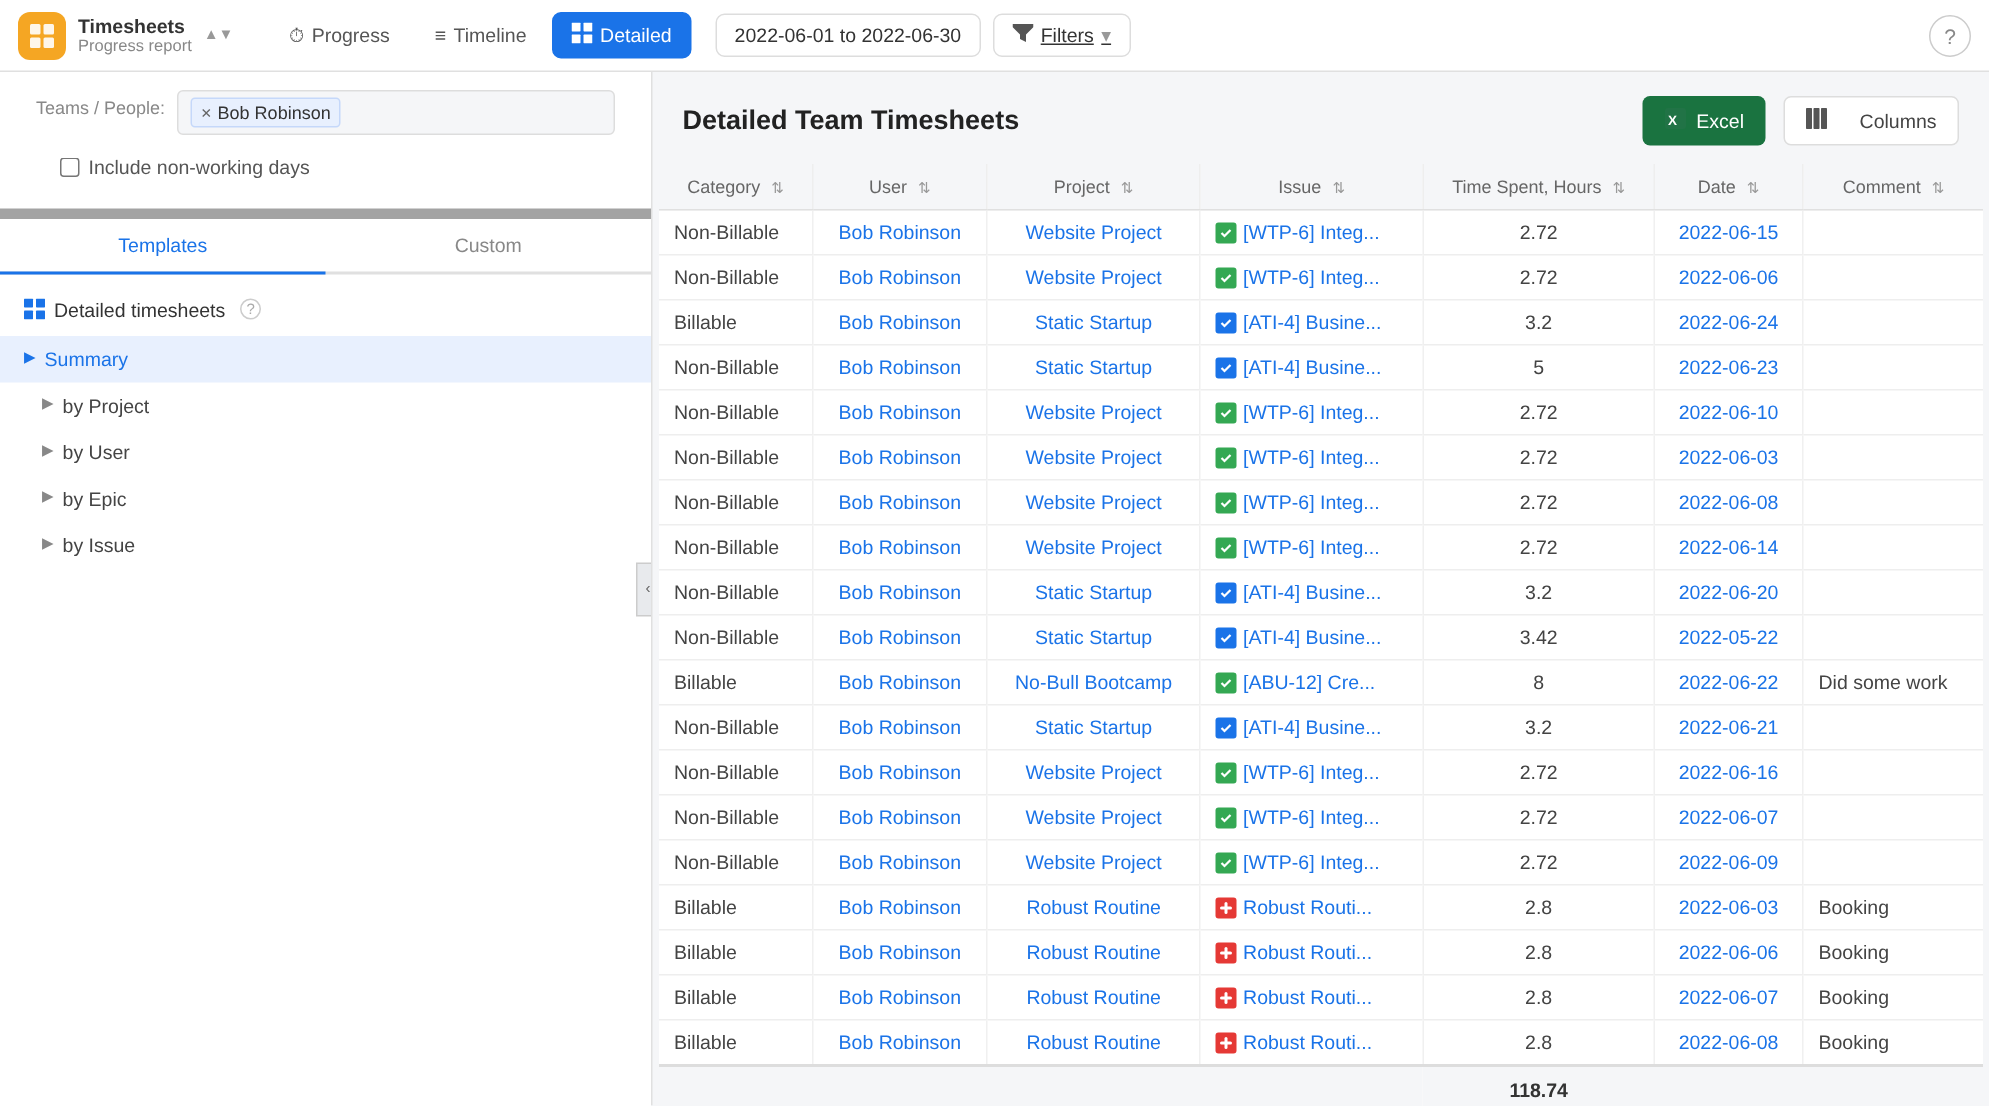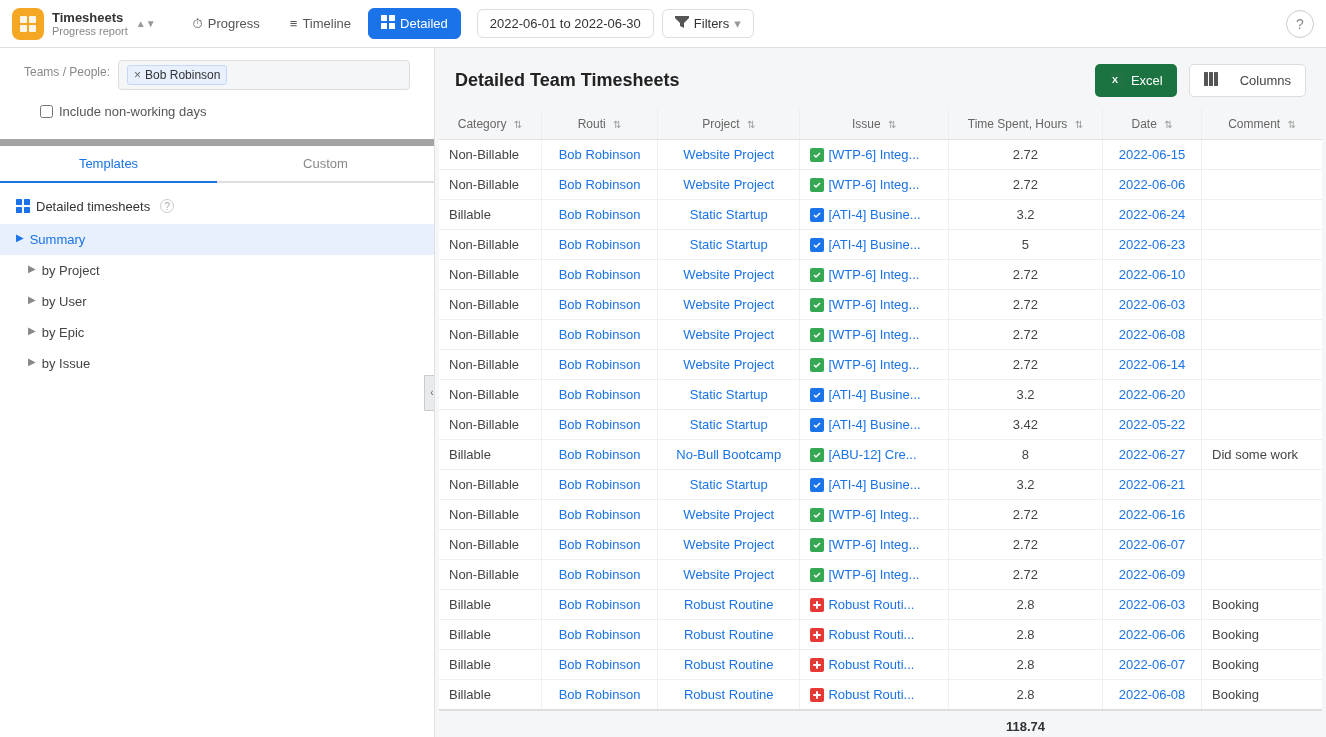--- a/index.html
+++ b/index.html
@@ -9,21 +9,21 @@
     .top-nav { display: flex; align-items: center; background: #fff; border-bottom: 1px solid #e0e0e0; height: 48px; padding: 0 12px; gap: 8px; }
     .app-icon { width: 32px; height: 32px; background: #f5a623; border-radius: 8px; display: flex; align-items: center; justify-content: center; color: white; font-weight: bold; font-size: 16px; flex-shrink: 0; }
     .app-title { display: flex; flex-direction: column; }
     .app-title-main { font-weight: 600; font-size: 13px; color: #333; }
     .app-title-sub { font-size: 11px; color: #888; }
     .nav-arrows { display: flex; flex-direction: column; cursor: pointer; color: #999; font-size: 10px; margin-right: 8px; }
     .nav-tabs { display: flex; gap: 4px; margin-left: 8px; }
     .nav-tab { display: flex; align-items: center; gap: 5px; padding: 6px 12px; border-radius: 6px; cursor: pointer; font-size: 13px; color: #555; border: 1px solid transparent; }
     .nav-tab.active { background: #1a73e8; color: white; border-color: #1a73e8; }
     .date-range { margin-left: 8px; padding: 6px 12px; border: 1px solid #ddd; border-radius: 6px; background: white; font-size: 13px; color: #333; cursor: pointer; }
-    .filters-btn { display: flex; align-items: center; gap: 5px; padding: 6px 12px; border: 1px solid #ddd; border-radius: 6px; background: white; cursor: pointer; font-size: 13px; }
+    .filters-btn { display: flex; align-items: center; gap: 5px; padding: 6px 12px; border: 1px solid #ddd; border-radius: 6px; background: white; cursor: pointer; font-size: 13px; text-decoration: underline; }
     .spacer { flex: 1; }
     .help-btn { width: 28px; height: 28px; border-radius: 50%; border: 1.5px solid #ccc; display: flex; align-items: center; justify-content: center; cursor: pointer; color: #888; font-size: 14px; }
 
     
     .main { display: flex; height: calc(737px - 48px); }
 
     
     .sidebar { width: 435px; min-width: 435px; background: #fff; border-right: 1px solid #e0e0e0; display: flex; flex-direction: column; overflow-y: auto; }
     .sidebar-filter { padding: 12px 24px; border-bottom: 7px solid #a3a3a3; }
     .filter-label { font-size: 12px; color: #888; margin-bottom: 6px; }
@@ -224,21 +224,21 @@
 
     <div class="table-wrapper">
       <table>
         <thead>
           <tr>
             <th>
               <span>Category</span>
               <span class="sort-arrow">⇅</span>
             </th>
             <th>
-              <span>Routi</span>
+              <span>User</span>
               <span class="sort-arrow">⇅</span>
             </th>
             <th>
               <span>Project</span>
               <span class="sort-arrow">⇅</span>
             </th>
             <th>
               <span>Issue</span>
               <span class="sort-arrow">⇅</span>
             </th>
@@ -445,21 +445,21 @@
         <div class="issue-cell">
           <span style="width:14px;height:14px;background:#34a853;border-radius:2px;display:inline-flex;align-items:center;justify-content:center;flex-shrink:0;">
                     <svg width="10" height="10" viewBox="0 0 10 10" fill="white">
                       <polyline points="2,5 4,7 8,3" stroke="white" stroke-width="1.5" fill="none"></polyline>
                     </svg>
                   </span>
           <span class="td-blue-link">[ABU-12] Cre...</span>
         </div>
       </td>
       <td>8</td>
-      <td class="td-blue">2022-06-27</td>
+      <td class="td-blue">2022-06-22</td>
       <td class="td-left">Did some work</td>
     </tr>
             <tr>
       <td class="td-left">Non-Billable</td>
       <td class="td-blue">Bob Robinson</td>
       <td class="td-blue">Static Startup</td>
       <td>
         <div class="issue-cell">
           <span style="width:14px;height:14px;background:#1a73e8;border-radius:2px;display:inline-flex;align-items:center;justify-content:center;flex-shrink:0;">
                     <svg width="10" height="10" viewBox="0 0 10 10" fill="white">

